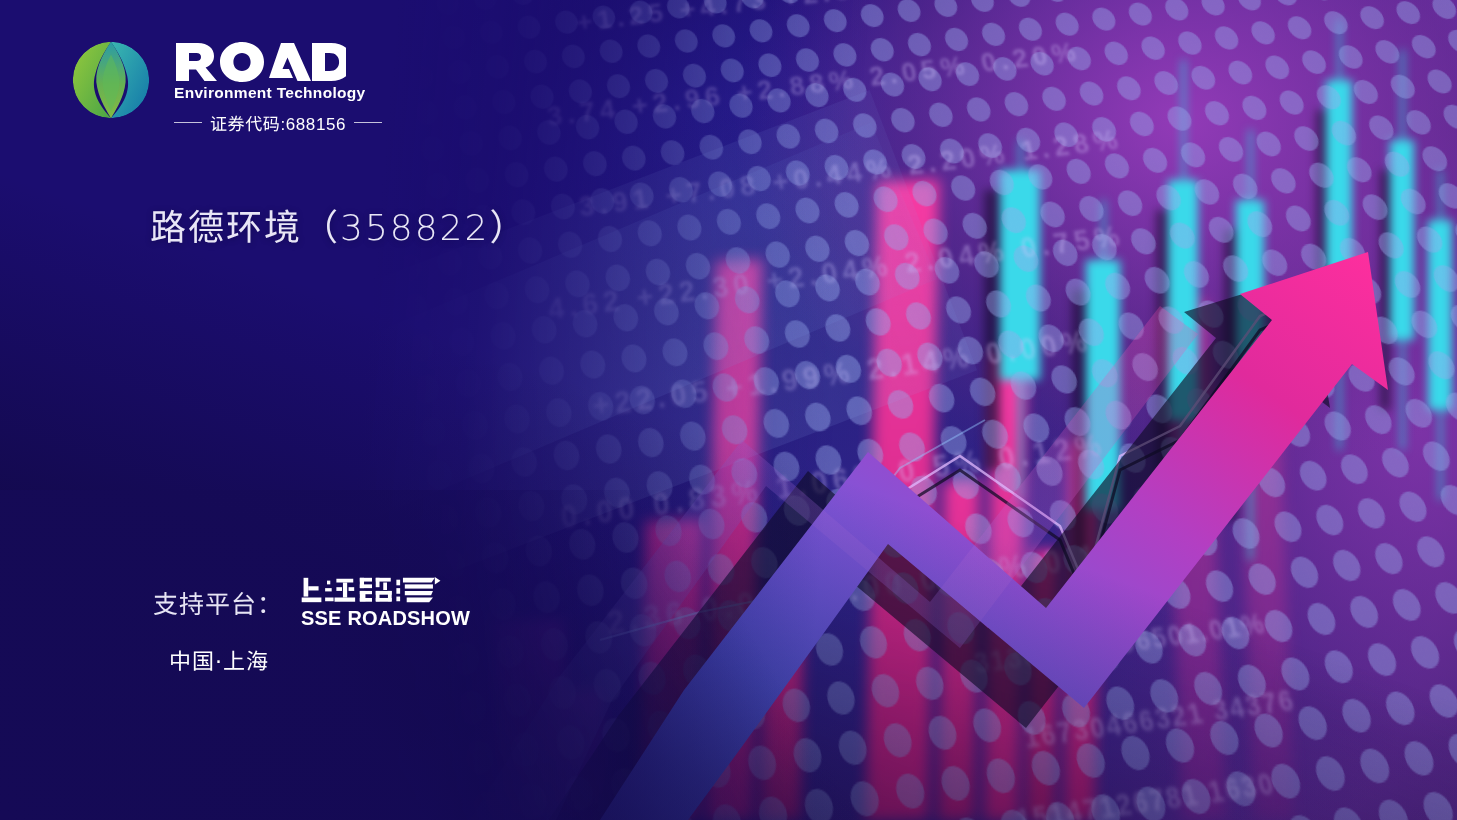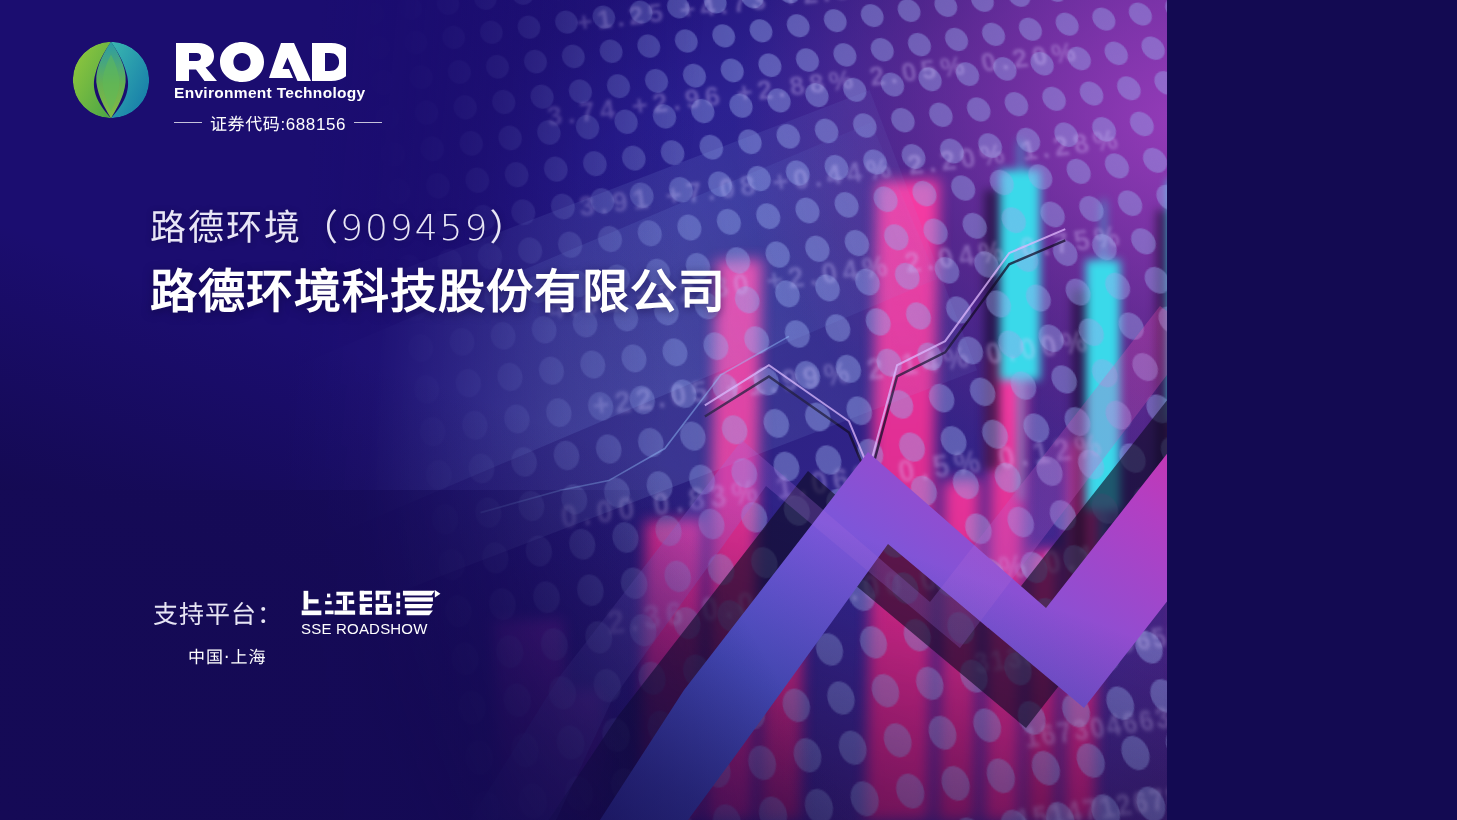--- a/index.html
+++ b/index.html
@@ -5,21 +5,21 @@
 <style>
   * { margin:0; padding:0; box-sizing:border-box; }
   html,body{
     width:1457px; height:820px; overflow:hidden;
     background:#130a52;
     font-family:"Liberation Sans","DejaVu Sans",sans-serif;
   }
 
   #stage{
     position:relative;
-    width:1167px; height:820px;
+    width:1457px; height:820px;
     overflow:hidden;
     background:#1b0d70;
   }
 
   
   .bg-layer{ position:absolute; inset:0; }
 
   
   .bg-base{
     background:
@@ -147,42 +147,42 @@
     text-shadow:0 2px 10px rgba(12,6,55,.55);
   }
   .event-line{
     color:#ffffff; font-size:64px; font-weight:700; letter-spacing:7px;
     line-height:1.12; margin-top:2px; white-space:nowrap;
     font-family:"Liberation Sans","DejaVu Sans",sans-serif;
     text-shadow:0 2px 12px rgba(12,6,55,.6);
   }
 
   
-  .platform{ position:absolute; left:153px; top:588px; display:flex; align-items:center;justify-content:center; }
+  .platform{ position:absolute; left:153px; top:575px; display:flex; align-items:center;justify-content:center; }
   .platform-label{
     color:#e6e4f4; font-size:25px; font-weight:300; letter-spacing:1px;
     font-family:"DejaVu Sans","Liberation Sans",sans-serif; white-space:nowrap;
   }
   .sse-logo{ margin-left:18px; }
   .sse-cn{ display:block; height:30px; }
   .sse-en{
-    display:block; color:#ffffff; font-size:15px; font-weight:400;
+    display:block; color:#ffffff; font-size:20px; font-weight:700;
     letter-spacing:.2px; line-height:1; margin-top:3px;
     font-family:"Liberation Sans","DejaVu Sans",sans-serif;
   }
 
   
   .datebar{ position:absolute; left:152px; top:643px; display:flex; align-items:baseline; white-space:nowrap; }
   .date-text{
     color:#ffffff; font-size:26px; font-weight:700; letter-spacing:.5px;
     font-family:"Liberation Sans","DejaVu Sans",sans-serif;
   }
   .place-text{
-    color:#ffffff; font-size:17px; font-weight:400; letter-spacing:1px;
-    margin-left:36px;
+    color:#ffffff; font-size:22px; font-weight:400; letter-spacing:1px;
+    margin-left:17px;
     font-family:"DejaVu Sans","Liberation Sans",sans-serif;
   }
 </style>
 </head>
 <body>
 
 <div id="stage">
 
   <div class="bg-layer bg-base"></div>
 
@@ -346,22 +346,21 @@
         <span class="env-tech">Environment Technology</span>
         <div class="code-row">
           <span class="code-rule"></span>
           <span class="code-text">证券代码:688156</span>
           <span class="code-rule"></span>
         </div>
       </div>
     </div>
 
     <div class="hero">
-      <div class="stock-line">路德环境（909459）</div>
-      <div class="company-line">路德环境科技股份有限公司</div>
+      <div class="stock-line">路德环境（358822）</div>
     </div>
 
     <div class="platform">
       <span class="platform-label">支持平台：</span>
       <div class="sse-logo">
         <svg class="sse-cn" viewBox="0 0 150 32" height="30" width="142">
           <g fill="#ffffff">
 
             <rect x="2" y="3" width="5" height="20"></rect>
             <rect x="7" y="12" width="11" height="4.5"></rect>

